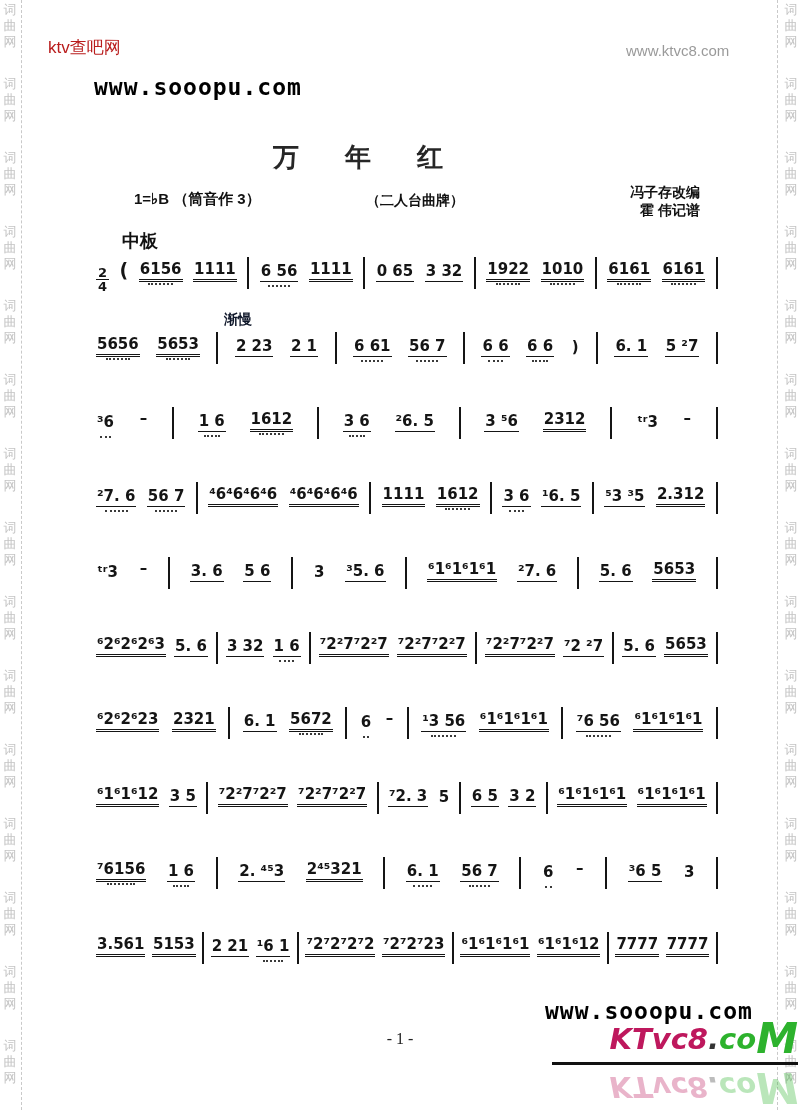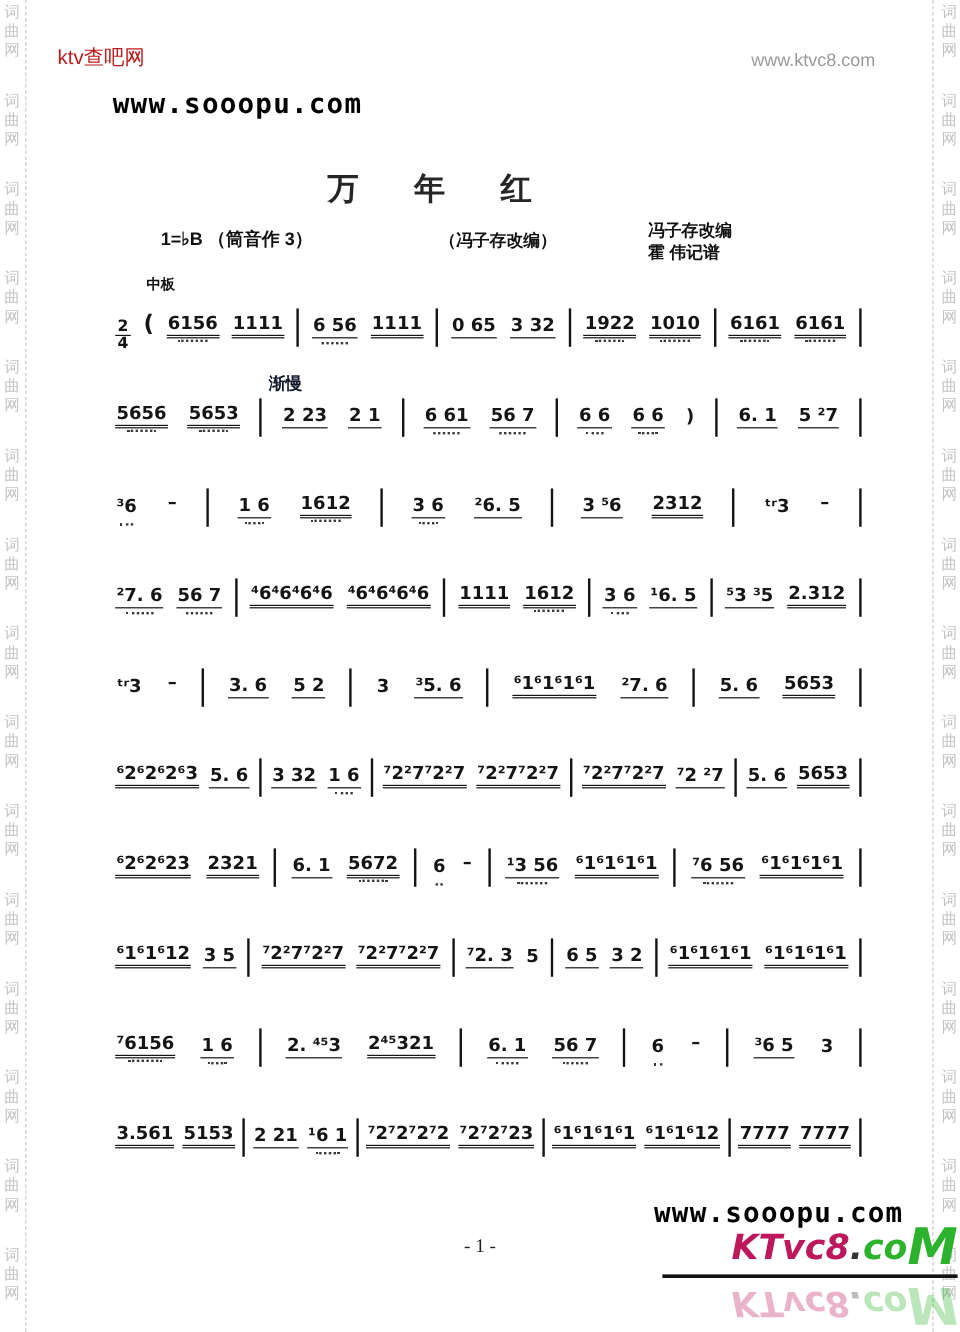--- a/index.html
+++ b/index.html
@@ -15,23 +15,23 @@
   
   .toplink{position:absolute;left:48px;top:36px;font-size:17px;color:#b91c1c;text-decoration:none;}
   .toprurl{position:absolute;left:626px;top:42px;font-size:15px;color:#9a9a9a;}
   .wm-top{position:absolute;left:94px;top:74px;font-family:"DejaVu Sans Mono",monospace;
           font-weight:bold;font-size:23px;letter-spacing:1px;color:#000;}
   .title{position:absolute;left:0;top:140px;width:716px;text-align:center;font-size:26px;
          font-weight:bold;color:#262626;letter-spacing:46px;padding-left:46px;box-sizing:border-box;
          font-family:"DejaVu Sans",sans-serif;}
   .keysig{position:absolute;left:134px;top:190px;font-size:15px;font-weight:bold;}
   .subtitle{position:absolute;left:366px;top:192px;font-size:14px;font-weight:bold;}
-  .credits{position:absolute;left:540px;top:183px;width:160px;font-size:14px;
+  .credits{position:absolute;left:540px;top:183px;width:160px;text-align:right;font-size:14px;
            font-weight:bold;line-height:18px;}
-  .tempo{position:absolute;left:122px;top:229px;font-size:12px;font-weight:bold;}
+  .tempo{position:absolute;left:122px;top:229px;font-size:18px;font-weight:bold;}
   
   #score{position:absolute;left:96px;top:232px;width:622px;}
   .line{position:relative;height:75px;display:flex;align-items:center;}
   .line-label{position:absolute;top:4px;left:128px;font-size:14px;font-weight:bold;color:#0f172a;}
   .notes{display:flex;width:100%;justify-content:space-between;align-items:flex-end;
          font-family:"DejaVu Sans",sans-serif;font-weight:bold;font-size:15px;color:#151515;}
   .g{position:relative;white-space:pre;padding:0 1px 2px;line-height:1.1;}
   .u1{border-bottom:1.5px solid #151515;}
   .u2{border-bottom:3px double #151515;}
   .dt::after{content:"";position:absolute;left:22%;right:22%;bottom:-6px;
@@ -216,21 +216,21 @@
         <div>网</div>
       </div>
     </div>
 
   <a class="toplink" href="#">ktv查吧网</a>
   <div class="toprurl">www.ktvc8.com</div>
   <div class="wm-top">www.sooopu.com</div>
 
   <div class="title">万年红</div>
   <div class="keysig">1=♭B （筒音作 3）</div>
-  <div class="subtitle">（冯子存改编）</div>
+  <div class="subtitle">（二人台曲牌）</div>
   <div class="credits">
     <div>冯子存改编</div>
     <div>霍 伟记谱</div>
   </div>
   <div class="tempo">中板</div>
 
   <div id="score">
       <div class="line">
         <div class="notes">
           <span class="ts">
@@ -313,21 +313,21 @@
           <span class="g u2">2.312</span>
           <span class="bar"></span>
         </div>
       </div>
       <div class="line">
         <div class="notes">
           <span class="g u0">ᵗʳ3</span>
           <span class="g u0 dash">–</span>
           <span class="bar"></span>
           <span class="g u1">3. 6</span>
-          <span class="g u1">5 2</span>
+          <span class="g u1">5 6</span>
           <span class="bar"></span>
           <span class="g u0">3</span>
           <span class="g u1">³5. 6</span>
           <span class="bar"></span>
           <span class="g u2">⁶1⁶1⁶1⁶1</span>
           <span class="g u1">²7. 6</span>
           <span class="bar"></span>
           <span class="g u1">5. 6</span>
           <span class="g u2">5653</span>
           <span class="bar"></span>

